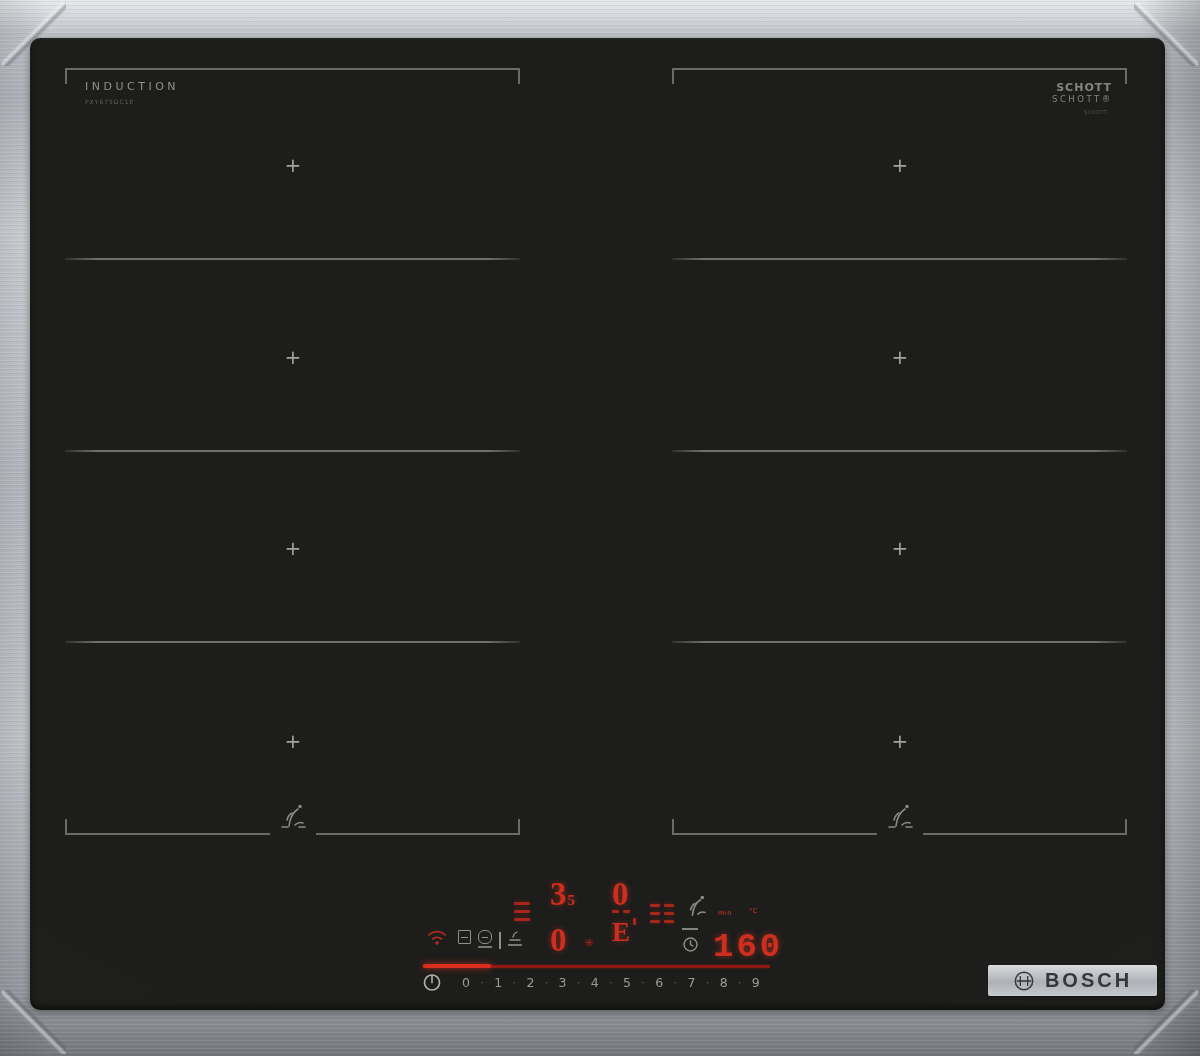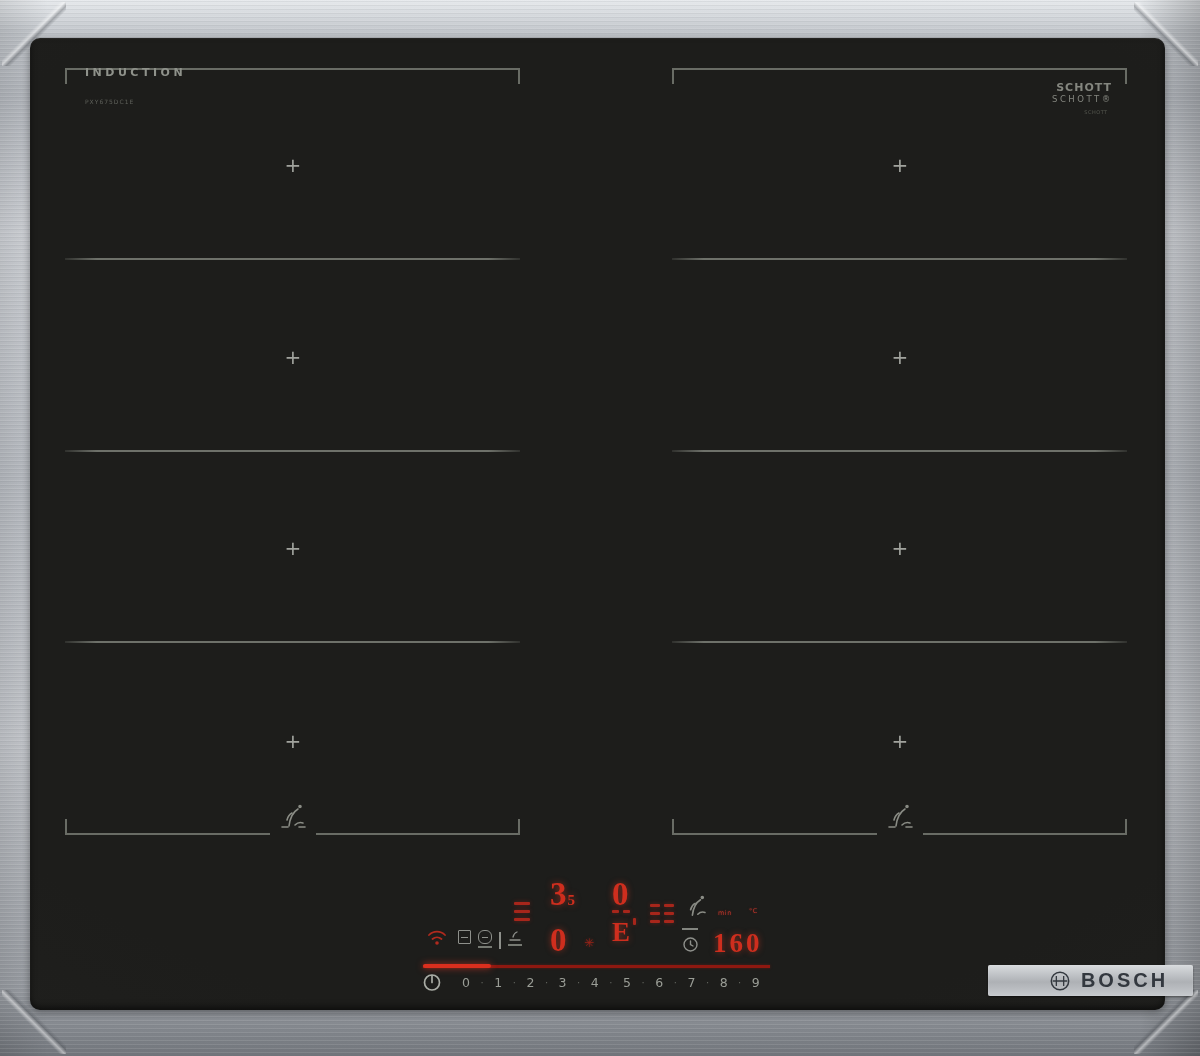--- a/index.html
+++ b/index.html
@@ -45,21 +45,21 @@
   .signature{position:absolute;color:#55574f;font-size:5px;text-align:center;letter-spacing:.5px;}
 
   
   .seg{position:absolute;font-family:Liberation Serif, serif;font-weight:bold;line-height:1;
        color:#ce2e1e;text-shadow:0 0 6px rgba(235,60,35,.5);}
   .seg.big{font-size:33px;}
   .seg .half{font-size:15px;margin-left:1px;}
   .rdash{position:absolute;height:3px;border-radius:1px;background:#a7261b;box-shadow:0 0 4px rgba(200,40,25,.4);}
   .star{position:absolute;color:#962318;font-size:12px;text-shadow:0 0 3px rgba(180,40,25,.5);}
   .ledlbl{position:absolute;color:#b5332a;font-size:6.5px;letter-spacing:.5px;text-shadow:0 0 2px rgba(190,50,35,.5);}
-  .temp{position:absolute;font-family:Liberation Serif, serif;font-weight:bold;font-size:27px;
+  .temp{position:absolute;font-family:Liberation Mono, monospace;font-weight:bold;font-size:34px;
         letter-spacing:3px;color:#ce2e1e;text-shadow:0 0 6px rgba(235,60,35,.5);line-height:1;}
   .track{position:absolute;height:2.5px;background:#8e1810;box-shadow:0 0 3px rgba(160,30,20,.45);}
   .track-bright{position:absolute;height:4px;background:#da2f1e;box-shadow:0 0 7px rgba(230,60,40,.7);border-radius:2px;}
   .levels{position:absolute;display:flex;justify-content:space-between;align-items:center;
           color:#9a9d96;font-size:12.5px;}
   .levels .dot{color:#62655e;font-size:10px;}
   .gdash{position:absolute;background:#83857f;}
 
   
   .cluster{position:absolute;display:flex;align-items:flex-start;gap:7px;}
@@ -126,21 +126,21 @@
       <g fill="none" stroke="#8a8c85" stroke-width="1.6" stroke-linecap="round">
         <path d="M9 25 h6"></path>
           <path d="M26 25 h6"></path>
         <path d="M16 24 C17 16, 20 10, 25 7"></path>
         <path d="M14 18 C15 14, 17 12, 19 11"></path>
         <path d="M22 23 C24 21, 27 20, 30 21"></path>
         <circle cx="27" cy="4.5" r="1" fill="#8a8c85"></circle>
       </g>
     </svg>
 
-    <div class="induction" style="left:55px;top:28px;font-weight:bold;">INDUCTION</div>
+    <div class="induction" style="left:55px;top:42px;">INDUCTION</div>
     <div class="model" style="left:55px;top:60px;">PXY675DC1E</div>
     <div class="schott" style="left:1022px;top:44px;width:60px;">
       <div class="l1">SCHOTT</div>
       <div class="l2">SCHOTT®</div>
     </div>
     <div class="signature" style="left:1048px;top:71px;width:36px;">SCHOTT</div>
 
     <svg style="position:absolute;left:396px;top:889px;" width="22" height="20" viewBox="0 0 22 20">
       <g fill="none" stroke="#b02a1e" stroke-width="1.8" stroke-linecap="round">
         <path d="M3 8 a11 11 0 0 1 16 0"></path>
@@ -236,21 +236,21 @@
         <span class="dot">·</span>
       <span>6</span>
         <span class="dot">·</span>
       <span>7</span>
         <span class="dot">·</span>
       <span>8</span>
         <span class="dot">·</span>
       <span>9</span>
     </div>
 
-    <div class="badge" style="left:958px;top:927px;width:169px;height:31px;padding-left:36px;">
+    <div class="badge" style="left:958px;top:927px;width:169px;height:31px;">
       <svg width="22" height="22" viewBox="0 0 24 24">
         <g fill="none" stroke="#33383f" stroke-width="1.6">
           <circle cx="12" cy="12" r="9.5"></circle>
           <path d="M8 6.5 v11 M16 6.5 v11 M4 12 h16" stroke-width="1.4"></path>
         </g>
       </svg>
       <span class="txt">BOSCH</span>
     </div>
 
   </div>

